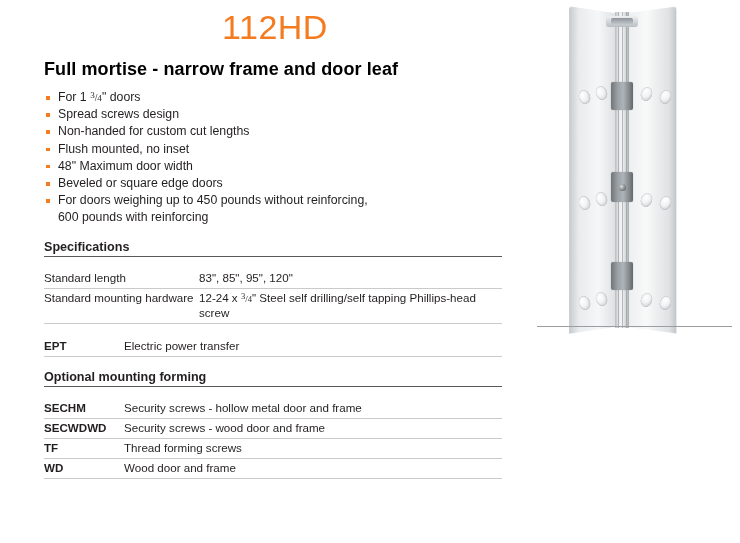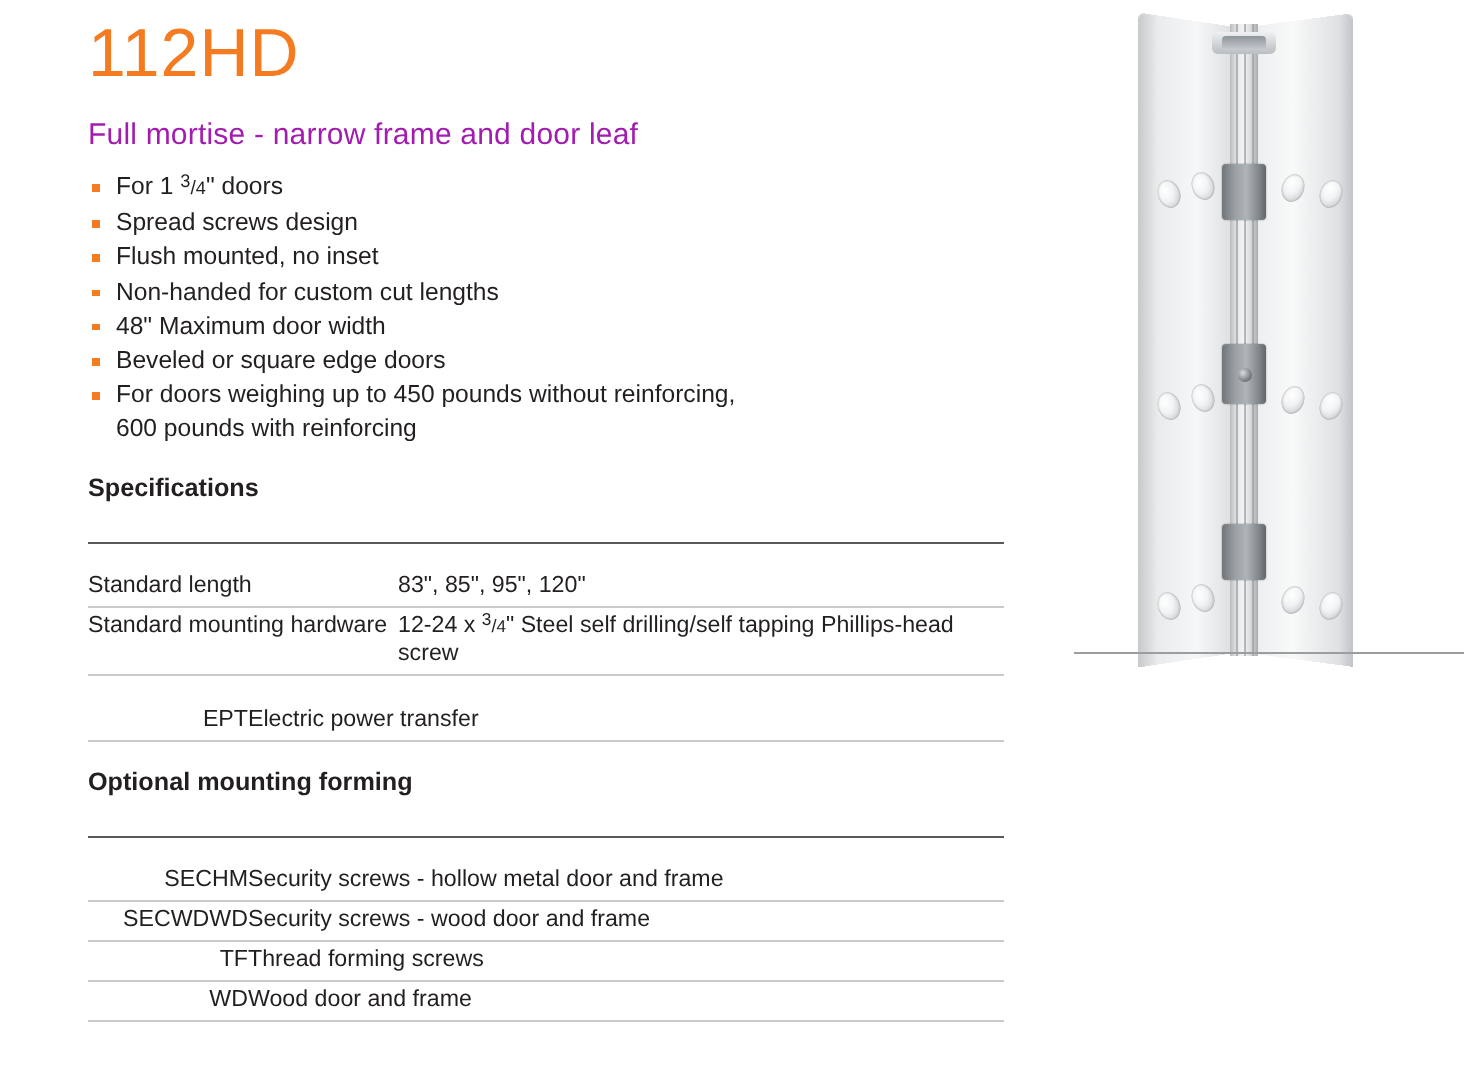--- a/index.html
+++ b/index.html
@@ -17,27 +17,28 @@
   .left-col{position:absolute;left:44px;top:0;width:462px;}
 
   .product-title{
     font-size:34px;
     font-weight:300;
     letter-spacing:.5px;
     color:#F47B20;
     line-height:1;
     margin:10px 0 0 0;
     font-family:"Liberation Sans", sans-serif;
+    text-align:center;
   }
 
   .subtitle{
     margin-top:15px;
-    font-size:15px;
-    font-weight:normal;
-    color:#a21caf;
+    font-size:18px;
+    font-weight:bold;
+    color:#000000;
     letter-spacing:.1px;
   }
 
   
   ul.feature-list{
     list-style:none;
     margin:9px 0 0 0;
     padding:0;
   }
   ul.feature-list li{
@@ -47,49 +48,49 @@
     line-height:17.2px;
     color:#231f20;
   }
   ul.feature-list li::before{
     content:"";
     position:absolute;
     left:2px;top:7px;
     width:3.5px;height:3.5px;
     background:#F47B20;
   }
-  .frac{font-size:.78em;}
+  .frac{font-size:.78em;font-family:Liberation Serif, serif;}
   .frac sup{font-size:.95em;vertical-align:.38em;line-height:0;}
   .frac sub{font-size:.95em;vertical-align:0;line-height:0;}
 
   
   .section{margin-top:13px;}
   .section-head{
     font-size:12.6px;
     font-weight:bold;
     color:#231f20;
-    padding-bottom:20px;
+    padding-bottom:2px;
     border-bottom:1.6px solid #58595b;
     width:458px;
   }
   table.spec{
     border-collapse:collapse;
     width:458px;
     table-layout:fixed;
     margin-top:12px;
   }
   table.spec td{
     font-size:11.6px;
     line-height:14px;
     padding:2.5px 0 2.5px 0;
     border-bottom:1px solid #c9cacc;
     vertical-align:top;
     color:#231f20;
   }
-  td.code{font-weight:normal;text-align:right;}
+  td.code{font-weight:bold;}
   .sublist{list-style:none;margin:0;padding:0;}
   .sublist li{position:relative;padding-left:14px;line-height:15px;}
   .sublist li::before{
     content:"";position:absolute;left:2px;top:5.5px;
     width:3.2px;height:3.2px;background:#F47B20;
   }
 
   
   .product-figure{
     position:absolute;
@@ -170,22 +171,22 @@
 <div class="page">
 
   <div class="left-col">
 
     <div class="product-title">112HD</div>
     <div class="subtitle">Full mortise - narrow frame and door leaf</div>
 
     <ul class="feature-list">
       <li>For 1&nbsp;<span class="frac"><sup>3</sup>/<sub>4</sub></span>" doors</li>
       <li>Spread screws design</li>
+      <li>Non-handed for custom cut lengths</li>
       <li>Flush mounted, no inset</li>
-      <li>Non-handed for custom cut lengths</li>
       <li>48" Maximum door width</li>
       <li>Beveled or square edge doors</li>
       <li>For doors weighing up to 450 pounds without reinforcing,<br>600 pounds with reinforcing</li>
     </ul>
 
     <div class="section">
       <div class="section-head">Specifications</div>
       <table class="spec">
         <colgroup>
             <col style="width:155px">

